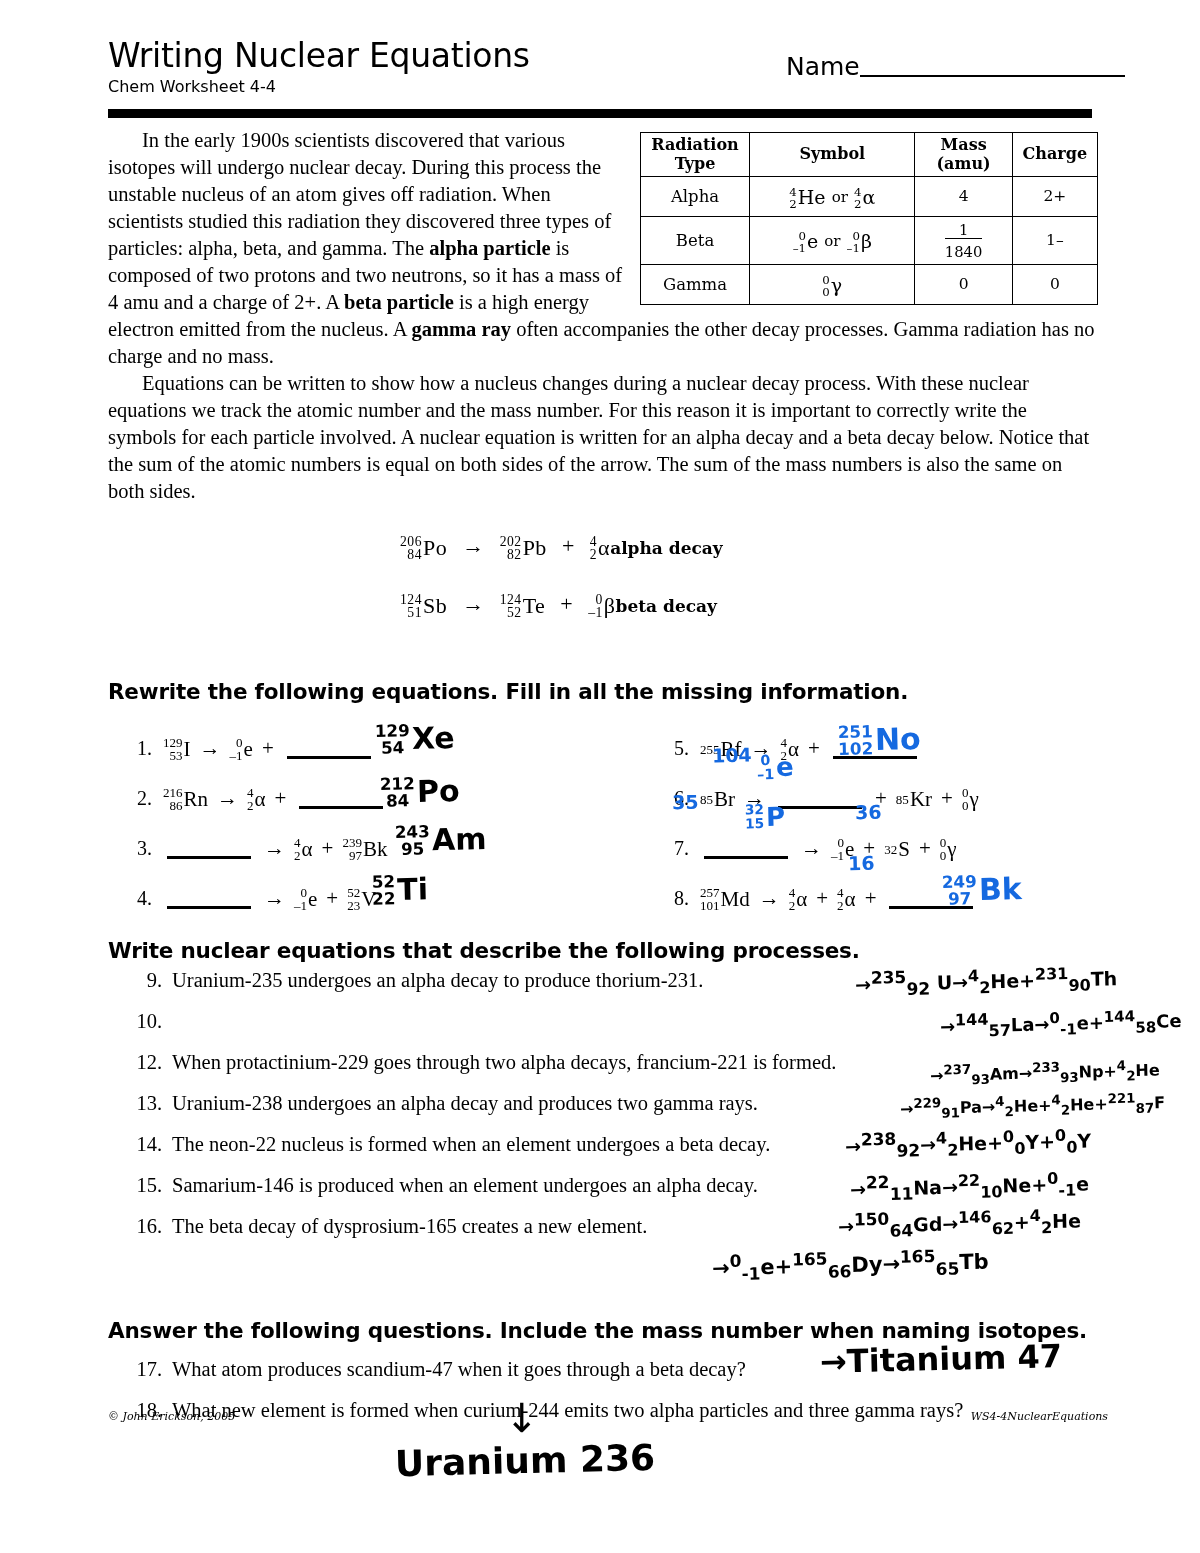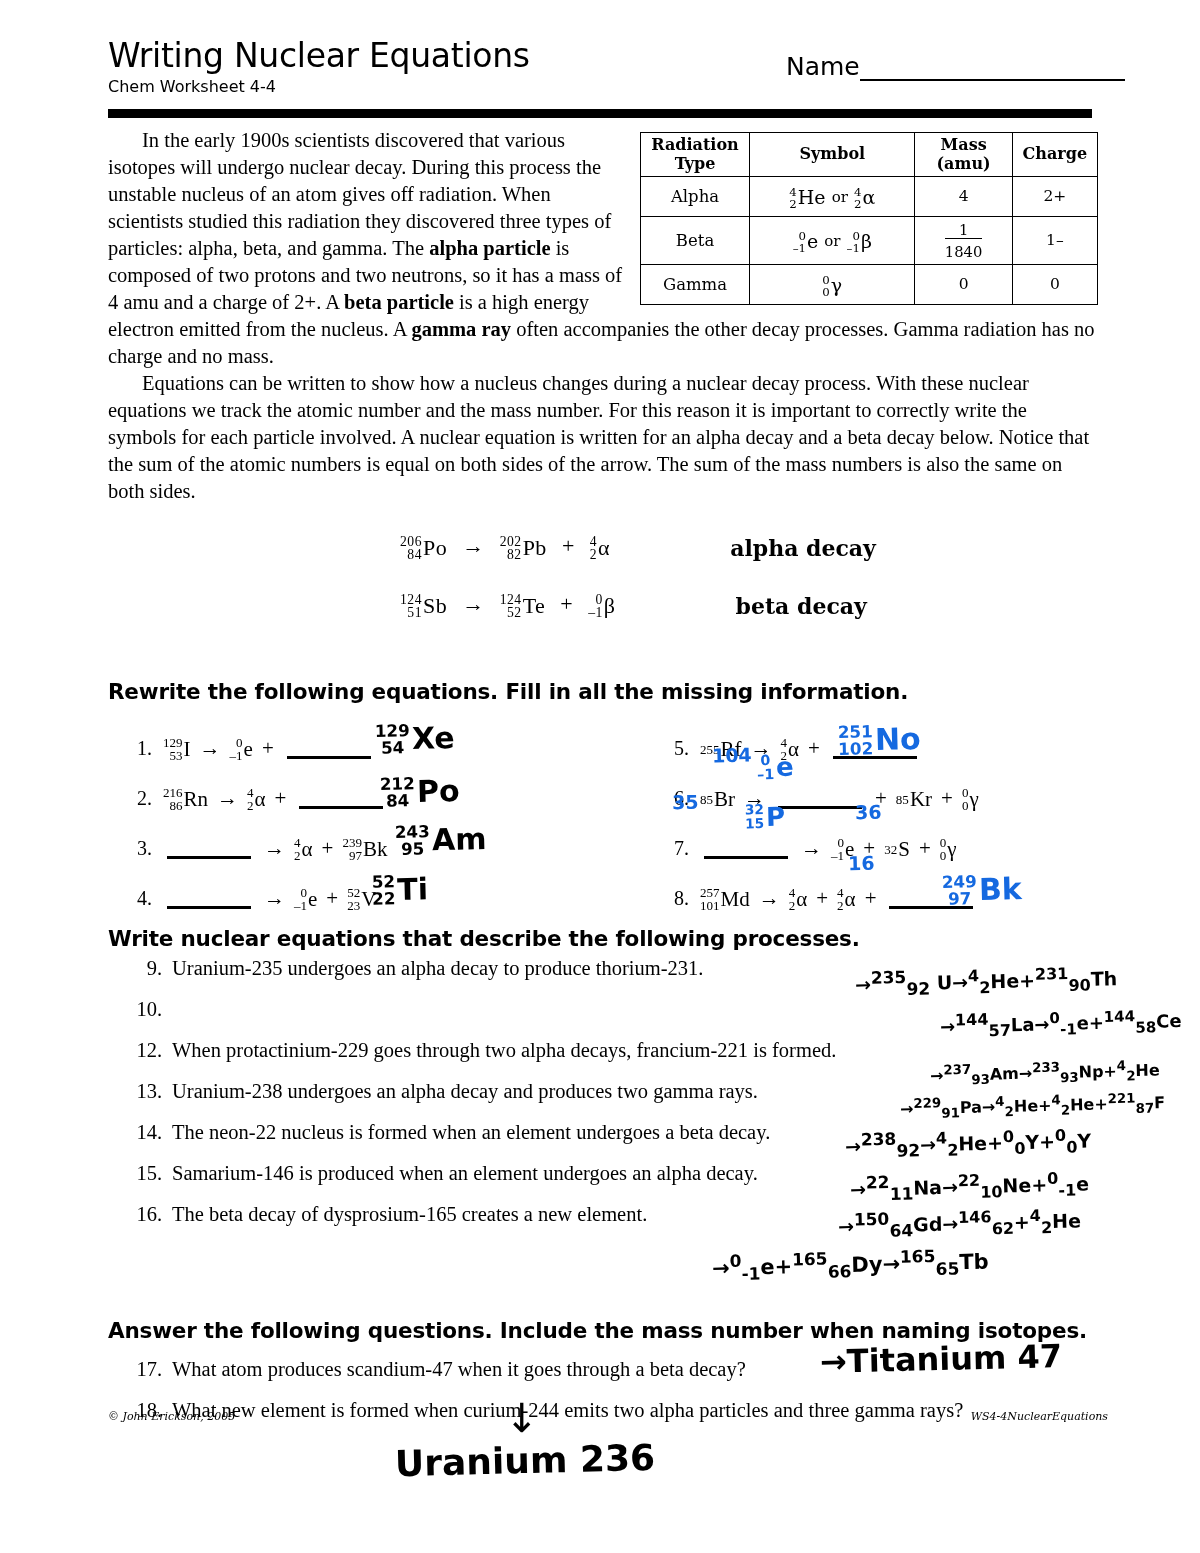--- a/index.html
+++ b/index.html
@@ -23,21 +23,21 @@
     font-size: 33px; font-weight: 400; letter-spacing: -0.3px;
     line-height: 1.1; margin: 0;
   }
   .wk-sub {
     font-family: "DejaVu Sans", sans-serif;
     font-size: 16px; font-weight: 400; line-height: 1.25; margin: 3px 0 0 0;
   }
   .name-block {
     position: absolute; left: 786px; top: 52px;
     font-family: "DejaVu Sans", sans-serif; font-size: 25px;
-    display: flex; align-items: flex-end; 
+    display: flex; align-items: center; 
   }
   .name-rule { display: inline-block; width: 265px; border-bottom: 2px solid #000; height: 20px; }
   .hrule { margin: 12px 108px 0 108px; height: 9px; background: #000; }
 
   
   .intro { padding: 9px 100px 0 108px; font-size: 20.5px; line-height: 1.315; text-align: left; }
   .intro p { margin: 0; }
   .indent { text-indent: 34px; }
   .bold { font-weight: bold; }
 
@@ -69,22 +69,22 @@
   .nuc .el { display: inline-block; vertical-align: middle; }
   .frac { display: inline-block; vertical-align: middle; text-align: center; line-height: 1.05; font-size: 0.95em; }
   .frac .num { display: block; }
   .frac .den { display: block; border-top: 1.4px solid #000; padding-top: 5px; }
 
   
   .examples { margin-top: 14px; font-size: 22px; }
   .eqrow { display: flex; align-items: center; margin: 0 0 0 0; height: 58px; }
   .eqrow .eq { margin-left: 400px; letter-spacing: 0.5px; }
   .eqrow .lbl {
-    margin-left: 120px; font-family: "DejaVu Serif", serif;
-    font-weight: bold; font-size: 22px;
+    font-family: "DejaVu Serif", serif;
+    font-weight: bold; font-size: 17px;
   }
   .arw { display: inline-block; padding: 0 9px; }
 
   
   .sec-head {
     font-family: "DejaVu Sans", sans-serif; font-weight: bold;
     font-size: 21.5px; margin: 0 0 0 108px; letter-spacing: -0.2px;
   }
 
   
@@ -331,21 +331,21 @@
     </div>
     <div class="hand blue" style="left:745px; top:88px; font-size:22px;">
       <span class="hw-nuc"><span class="am"><b>32</b><b>15</b></span><span class="el" style="font-size:26px">P</span></span>
     </div>
     <div class="hand blue" style="left:848px; top:138px; font-size:19px;">16</div>
     <div class="hand blue" style="left:942px; top:158px; font-size:27px;">
       <span class="hw-nuc"><span class="am"><b>249</b><b>97</b></span><span class="el" style="font-size:30px">Bk</span></span>
     </div>
   </div>
 
-  <div class="sec-head" style="margin-top:2px">Write nuclear equations that describe the following processes.</div>
+  <div class="sec-head" style="margin-top:14px">Write nuclear equations that describe the following processes.</div>
 
   <div class="wlist">
     <div class="wrow">
       <span class="wn">9.</span>
       <span class="wt">Uranium-235 undergoes an alpha decay to produce thorium-231.</span>
     </div>
     <div class="wrow">
       <span class="wn">10.</span>
     </div>
     <div class="wrow">

